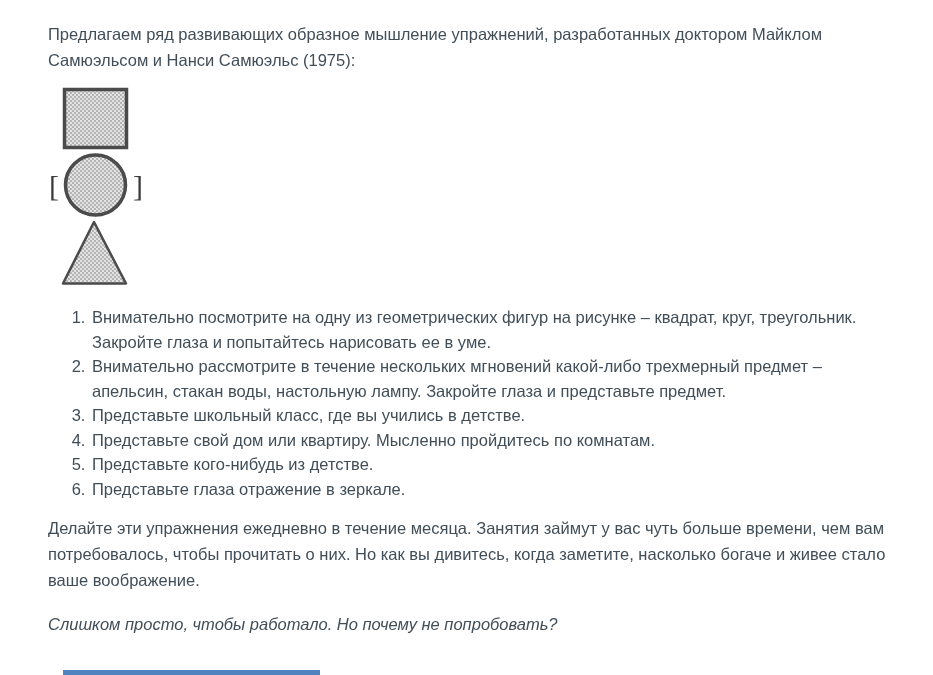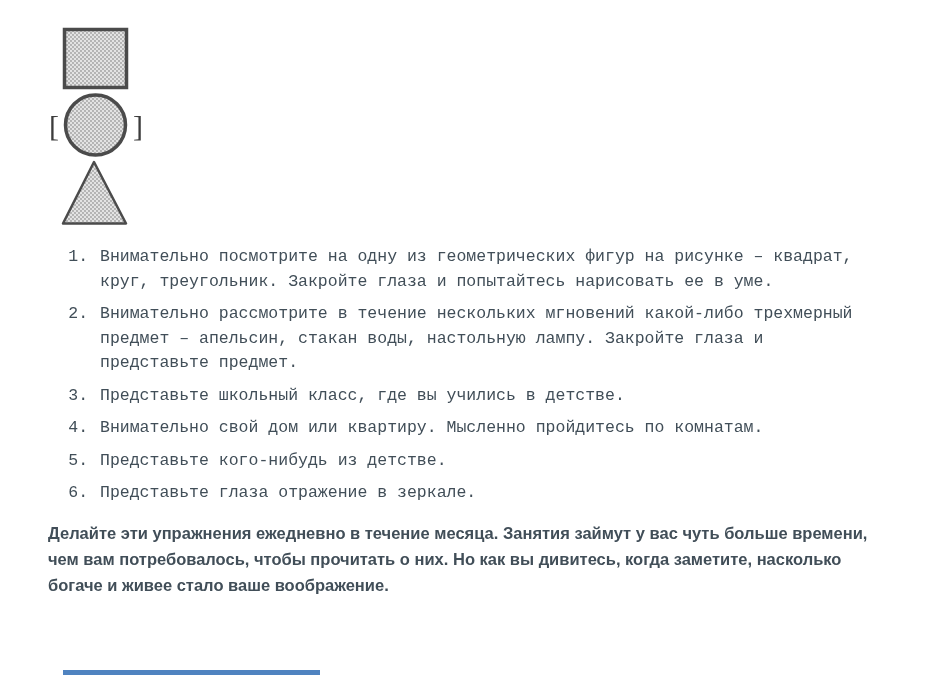--- a/index.html
+++ b/index.html
@@ -35,29 +35,27 @@
     font-size: 30px;
     fill: #3c3c3c;
   }
   ol.exercises {
     margin: 17px 0 0 0;
     padding: 0 0 0 42px;
     font-size: 16.5px;
     line-height: 24.5px;
   }
   ol.exercises li {
-    margin: 8px;
+    margin: 0;
     padding-left: 2px;
-    font-family: Liberation Mono, monospace;
   }
   .outro {
     margin: 14px 0 0 0;
     font-size: 16.5px;
     line-height: 26px;
-    font-weight: bold;
   }
   .closing {
     margin: 18px 0 0 0;
     font-size: 16.5px;
     line-height: 26px;
     font-style: italic;
   }
   .bottom-bar {
     position: absolute;
     left: 63px;
@@ -65,20 +63,21 @@
     width: 257px;
     height: 5px;
     background: #4f83c0;
   }
 </style>
 </head>
 <body>
 
 <div class="page">
 
+  <p class="intro">Предлагаем ряд развивающих образное мышление упражнений, разработанных доктором Майклом Самюэльсом и Нанси Самюэльс (1975):</p>
 
   <div class="figure">
     <svg width="150" height="202" viewBox="0 0 150 202">
       <defs>
         <pattern id="halftone" width="4" height="4" patternUnits="userSpaceOnUse">
           <rect width="4" height="4" fill="#e3e3e3"></rect>
           <circle cx="1" cy="1" r="0.9" fill="#9e9e9e"></circle>
           <circle cx="3" cy="3" r="0.9" fill="#9e9e9e"></circle>
         </pattern>
       </defs>
@@ -87,23 +86,24 @@
       <circle cx="47.5" cy="99" r="30" fill="url(#halftone)" stroke="#4b4b4b" stroke-width="3.5"></circle>
       <text x="85" y="110" class="bracket">]</text>
       <polygon points="46,136 78,197.5 15,197.5" fill="url(#halftone)" stroke="#4b4b4b" stroke-width="2.5" stroke-linejoin="round"></polygon>
     </svg>
   </div>
 
   <ol class="exercises">
     <li>Внимательно посмотрите на одну из геометрических фигур на рисунке – квадрат, круг, треугольник. Закройте глаза и попытайтесь нарисовать ее в уме.</li>
     <li>Внимательно рассмотрите в течение нескольких мгновений какой-либо трехмерный предмет – апельсин, стакан воды, настольную лампу. Закройте глаза и представьте предмет.</li>
     <li>Представьте школьный класс, где вы учились в детстве.</li>
-    <li>Внимательно свой дом или квартиру. Мысленно пройдитесь по комнатам.</li>
+    <li>Представьте свой дом или квартиру. Мысленно пройдитесь по комнатам.</li>
     <li>Представьте кого-нибудь из детстве.</li>
     <li>Представьте глаза отражение в зеркале.</li>
   </ol>
 
   <p class="outro">Делайте эти упражнения ежедневно в течение месяца. Занятия займут у вас чуть больше времени, чем вам потребовалось, чтобы прочитать о них. Но как вы дивитесь, когда заметите, насколько богаче и живее стало ваше воображение.</p>
 
+  <p class="closing">Слишком просто, чтобы работало. Но почему не попробовать?</p>
 
 </div>
 
 <div class="bottom-bar"></div>
 
 </body></html>

